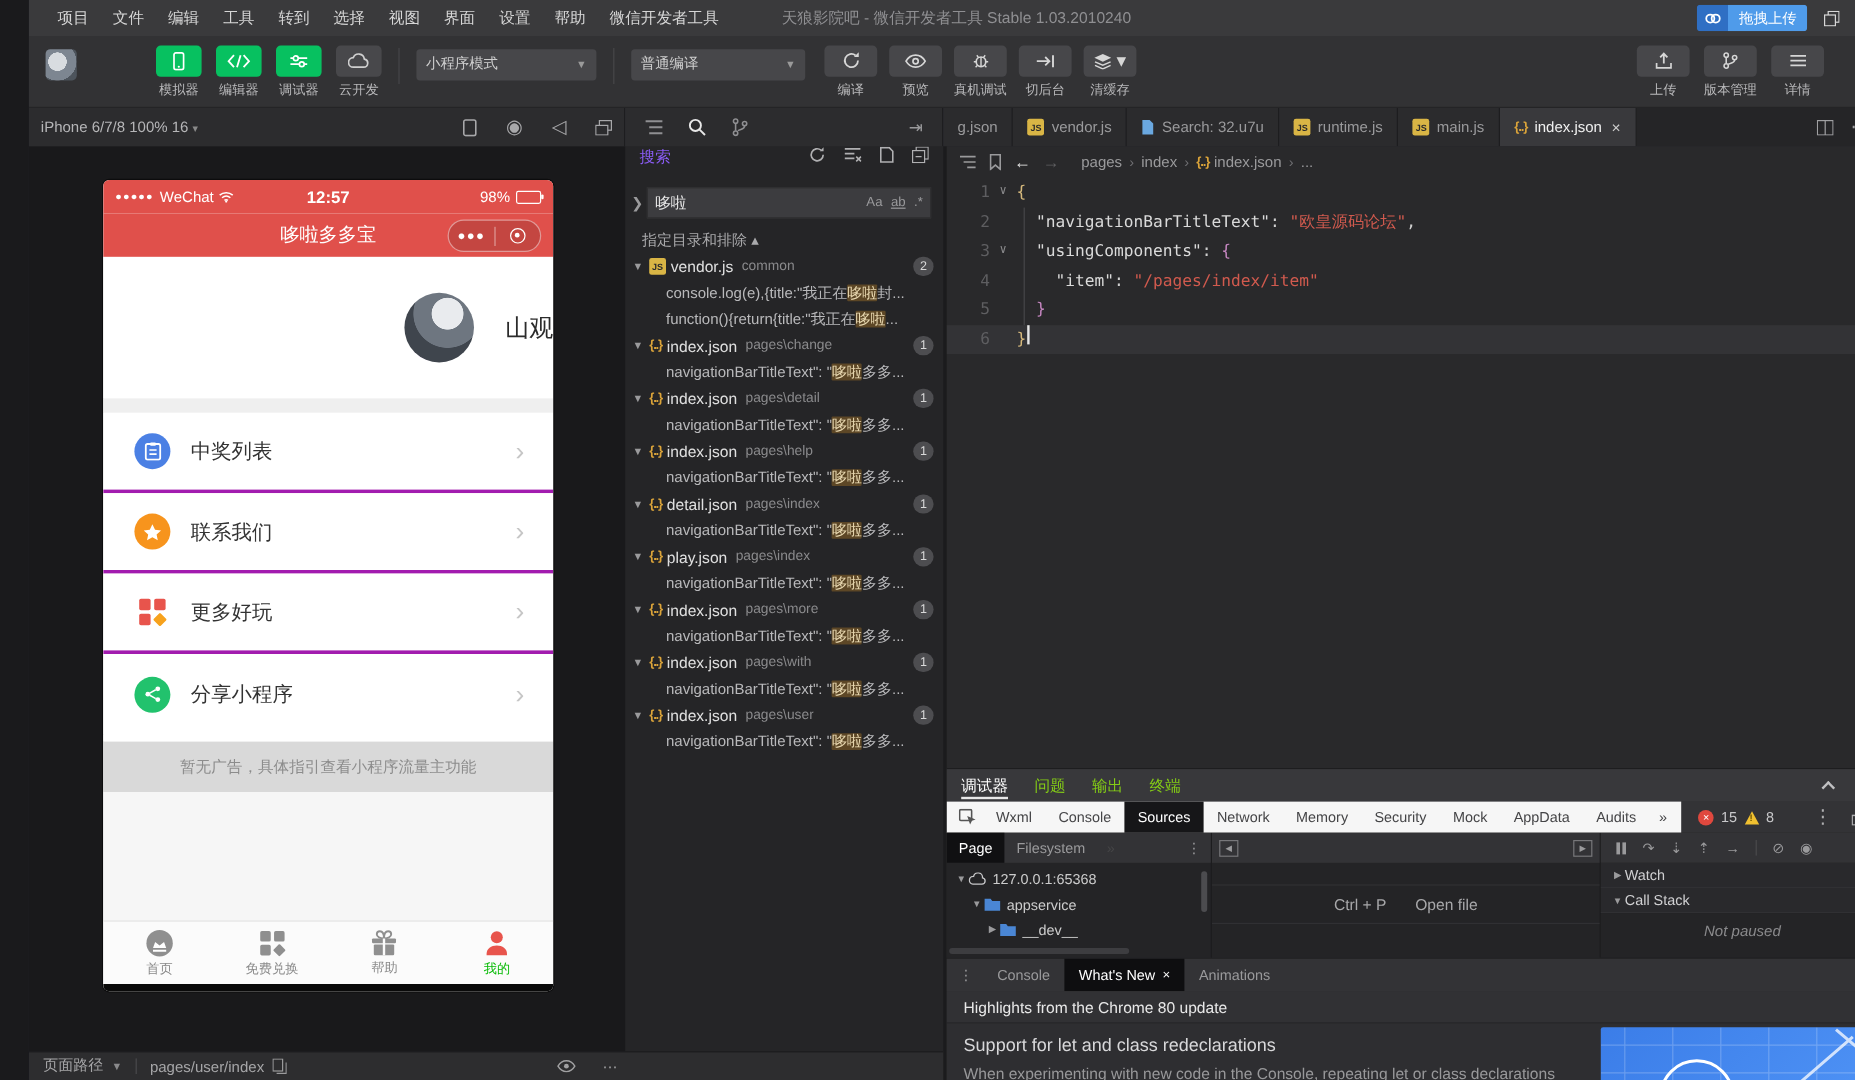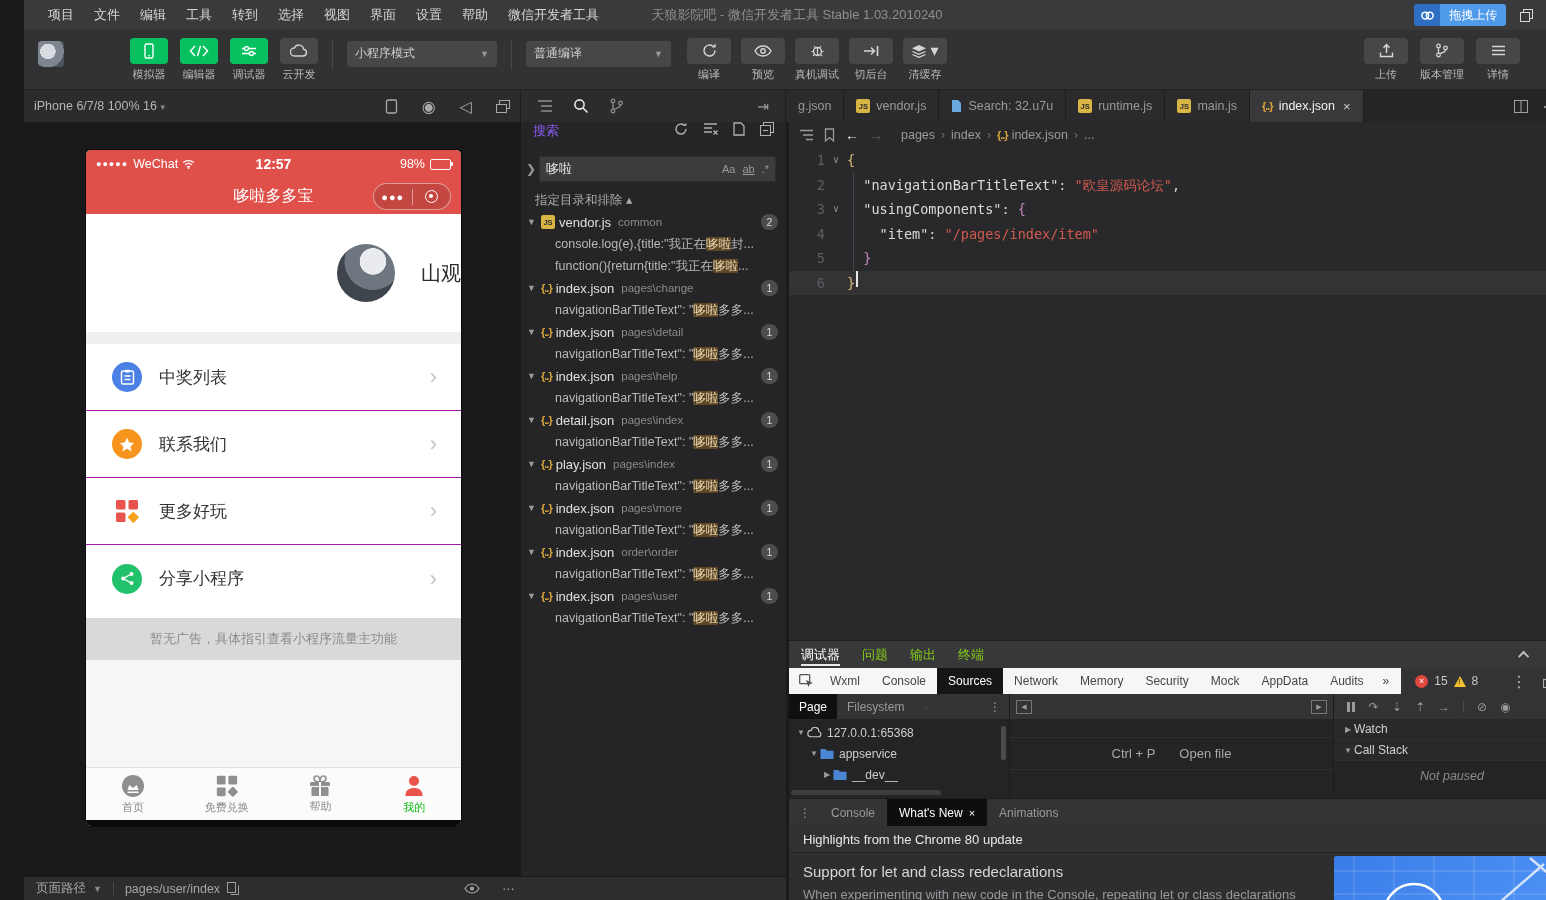--- a/index.html
+++ b/index.html
@@ -77,21 +77,21 @@
   .cap-dots { flex:1; text-align:center; color:#fff; font-size:11px; letter-spacing:1px; }
   .cap-div { width:1px; height:16px; background:rgba(255,255,255,.45); }
   .cap-rec { flex:1; display:flex; justify-content:center; }
   .cap-rec i { width:13px; height:13px; border:1.6px solid #fff; border-radius:50%; position:relative; }
   .cap-rec i::after { content:""; position:absolute; left:3px; top:3px; width:3.8px; height:3.8px; background:#fff; border-radius:50%; }
   .p-profile { height:118px; background:#fff; display:flex; align-items:center; padding-left:28px;justify-content:flex-end; }
   .p-avatar { width:58px; height:58px; border-radius:50%;
      background: radial-gradient(circle at 62% 30%, #e9ebee 0 24%, #6e7680 25% 52%, #3f454d 53% 78%, #8c5ba8 79%); }
   .p-name { margin-left:26px; font-size:20px; color:#2b2b2b; }
   .p-band { height:12px; background:#efefef; }
-  .p-item { height:67px; background:#fff; display:flex; align-items:center; padding:0 24px 0 26px; border-bottom:1px solid #a21caf; cursor:pointer; }
+  .p-item { height:67px; background:#fff; display:flex; align-items:center; padding:0 24px 0 26px; border-bottom:3px solid #a21caf; cursor:pointer; }
   .p-item:last-child { border-bottom:none; }
   .p-item-icon { width:30px; height:30px; border-radius:50%; display:flex; align-items:center; justify-content:center; }
   .p-item-label { margin-left:17px; font-size:17px; color:#333; }
   .p-item-chev { margin-left:auto; color:#c6c6c6; font-size:22px; line-height:1; }
   .p-gap { height:6px; background:#fff; }
   .p-ad { height:42px; background:#d9d9d9; display:flex; align-items:center; justify-content:center; font-size:13px; color:#8c8c8c; }
   .p-fill { flex:1; background:#f6f6f6; }
   .p-tabbar { height:53px; background:#fbfbfb; border-top:1px solid #e2e2e2; display:flex; }
   .p-tab { flex:1; display:flex; flex-direction:column; align-items:center; justify-content:center; gap:2px; cursor:pointer; }
   .p-tab-label { font-size:11px; color:#8a8a8a; }
@@ -698,21 +698,21 @@
             <span class="json-badge">{..}</span>
             <span class="sr-name">index.json</span>
             <span class="sr-path">pages\more</span>
             <span class="sr-badge">1</span>
           </div>
           <div class="sr-match">navigationBarTitleText": "<mark>哆啦</mark>多多...</div>
           <div class="sr-file">
             <span class="sr-twisty">▼</span>
             <span class="json-badge">{..}</span>
             <span class="sr-name">index.json</span>
-            <span class="sr-path">order\order</span>
+            <span class="sr-path">pages\with</span>
             <span class="sr-badge">1</span>
           </div>
           <div class="sr-match">navigationBarTitleText": "<mark>哆啦</mark>多多...</div>
           <div class="sr-file">
             <span class="sr-twisty">▼</span>
             <span class="json-badge">{..}</span>
             <span class="sr-name">index.json</span>
             <span class="sr-path">pages\user</span>
             <span class="sr-badge">1</span>
           </div>

